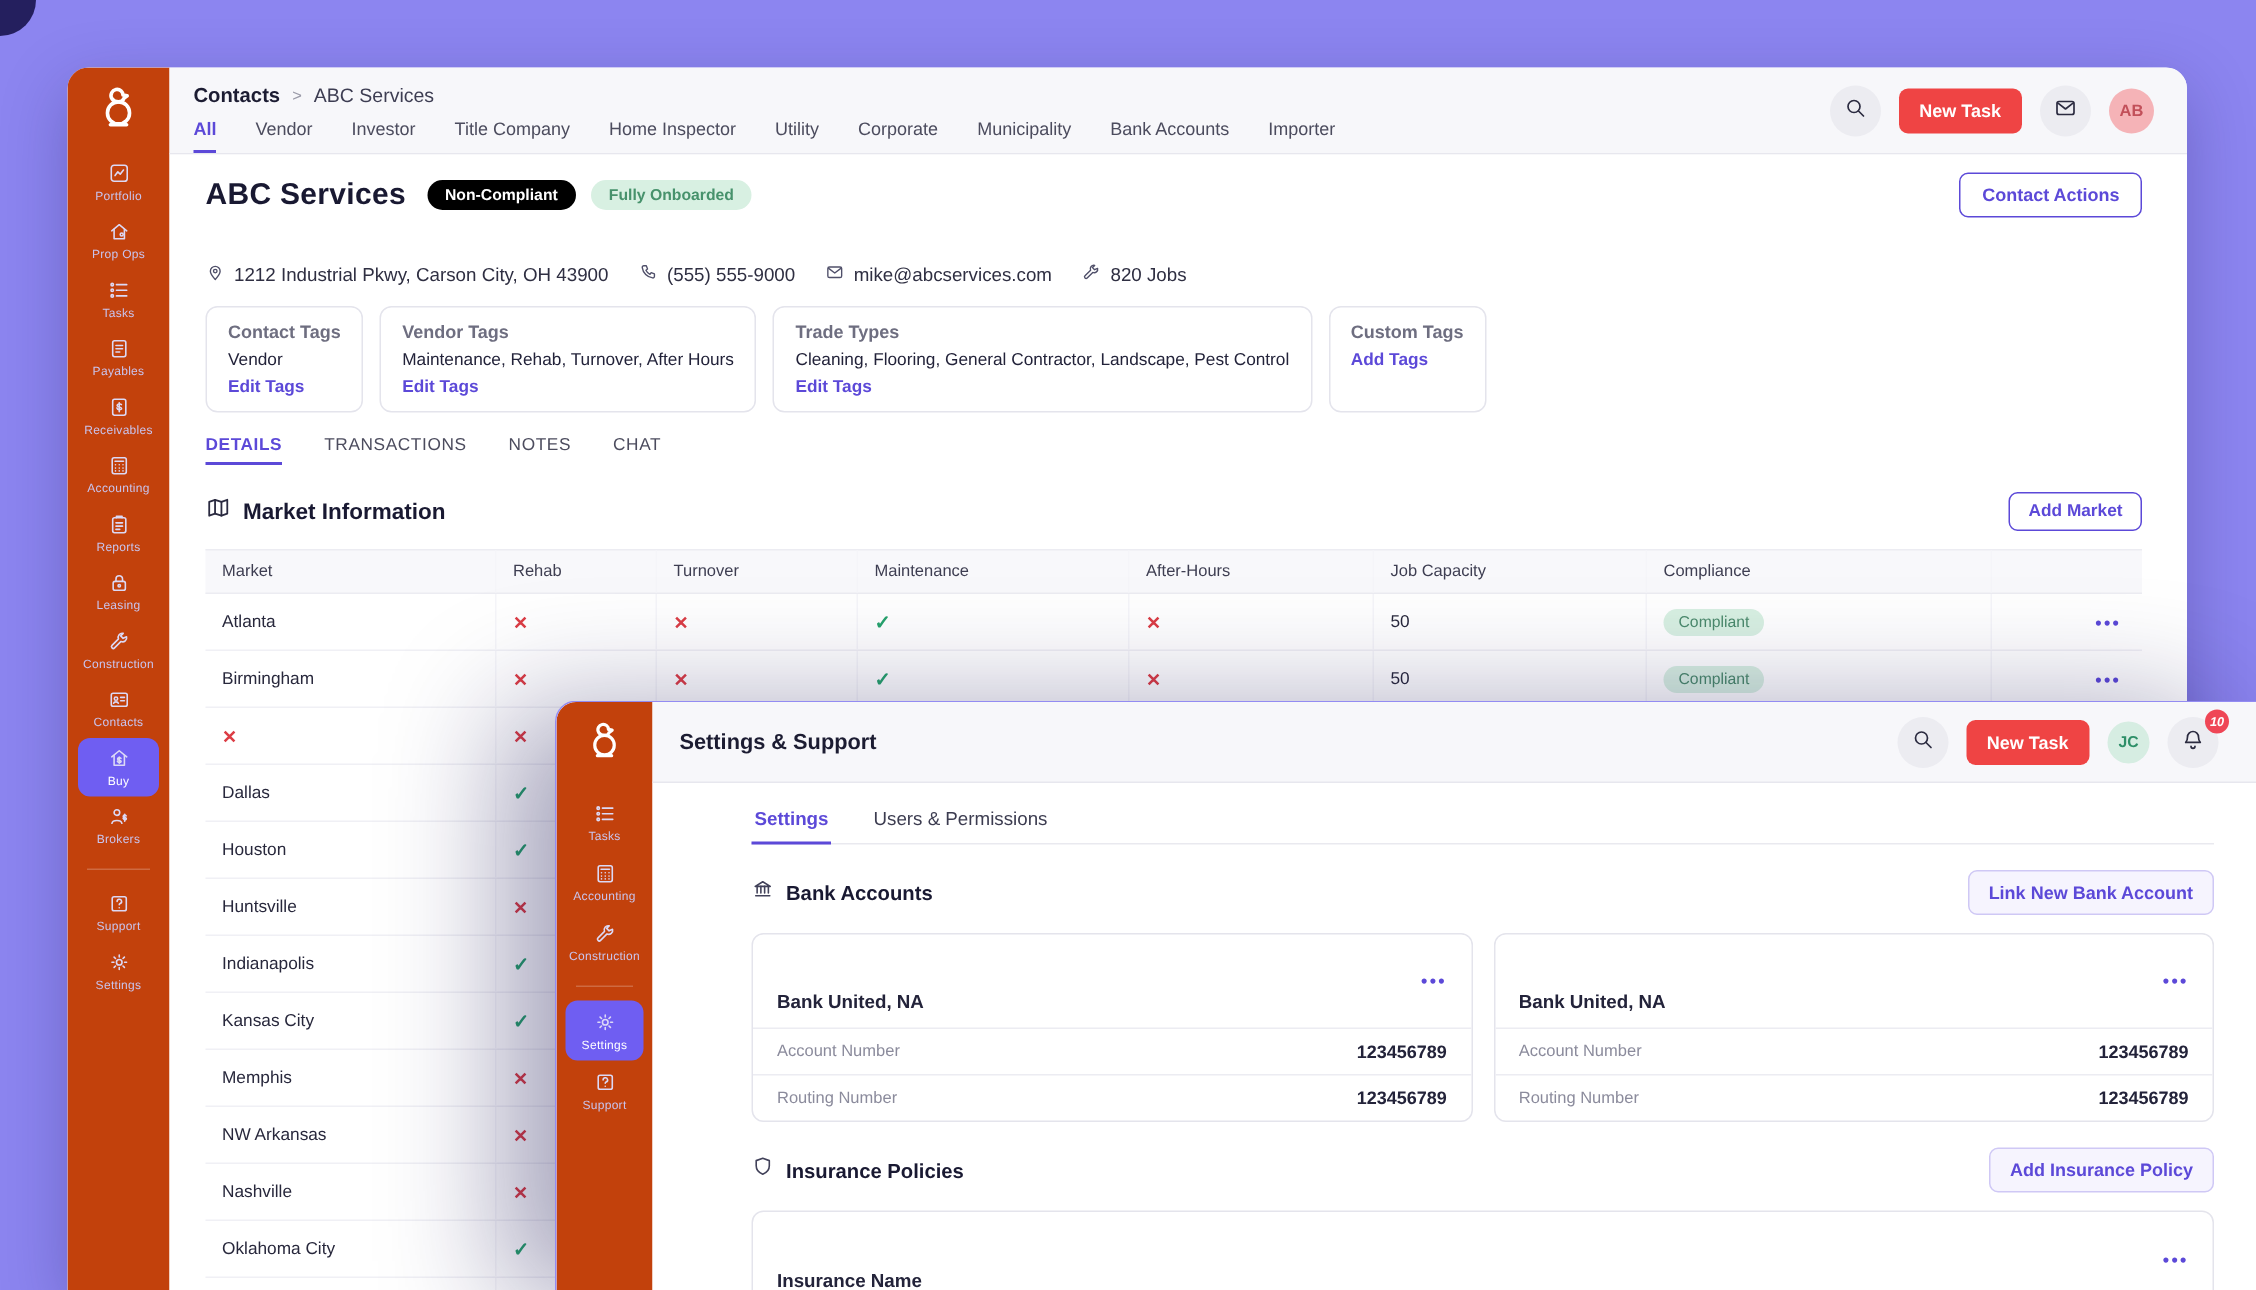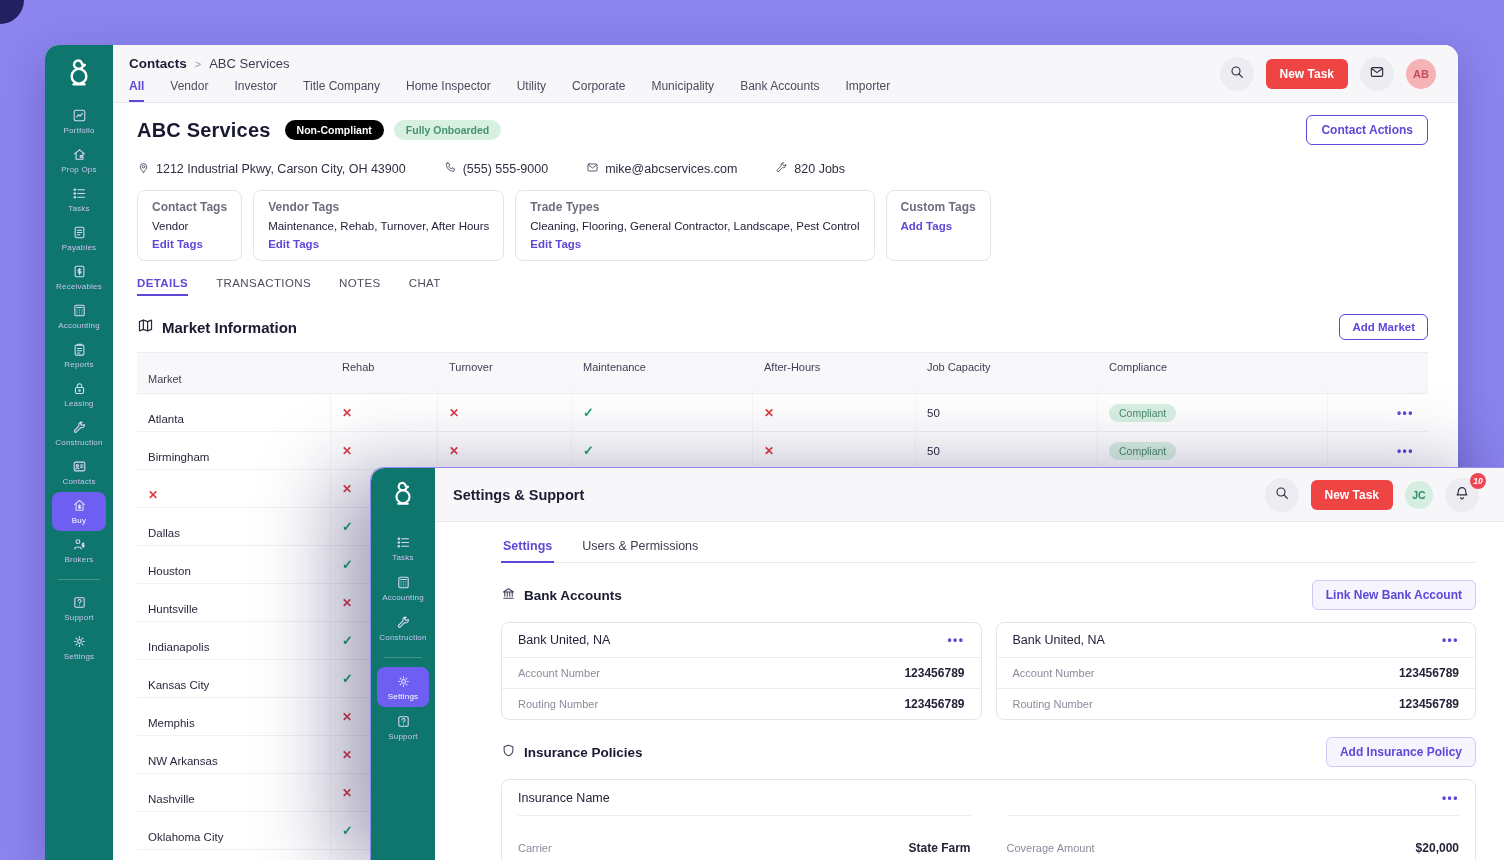--- a/index.html
+++ b/index.html
@@ -16,21 +16,21 @@
 
   
   .window { background:#fff; display:flex; overflow:hidden; position:absolute; }
   .main-window { left:45px; top:45px; width:1413px; height:815px;
     border-radius:14px 14px 0 0; box-shadow:0 14px 44px rgba(28,20,90,.28); z-index:1; }
   .overlay-window { left:370px; top:467px; width:1135px; height:394px;
     border-top-left-radius:14px; border:1px solid #938bf2; border-right:none; border-bottom:none;
     box-shadow:-34px 6px 80px rgba(22,15,80,.38); z-index:10; }
 
   
-  .sidebar { width:68px; flex-shrink:0; background:#0f766e; display:flex; flex-direction:column; }
+  .sidebar { width:68px; flex-shrink:0; background:#c2410c; display:flex; flex-direction:column; }
   .overlay-window .sidebar { width:64px; border-top-left-radius:13px; }
   .logo-box { height:57px; display:flex; align-items:center; justify-content:center; color:#fff; }
   .overlay-window .logo-box { height:54px; }
   .logo-box svg { width:34px; height:34px; }
   .overlay-window .logo-box svg { width:30px; height:30px; }
   .nav-item { height:39px; margin:0 7px; border-radius:8px; display:flex; flex-direction:column;
     align-items:center; justify-content:center; gap:3px; cursor:pointer; color:#dcd9f6; }
   .overlay-window .nav-item { height:40px; margin:0 6px; }
   .nav-item .icon svg { width:15px; height:15px; display:block; }
   .nav-label { font-size:8px; color:#c9c4ee; letter-spacing:.2px; }
@@ -71,21 +71,21 @@
   
   .content { flex:1; overflow:hidden; padding:12px 30px 0 24px; background:#fff; }
   .title-row { display:flex; align-items:center; gap:14px; }
   .contact-name { font-size:20px; font-weight:700; color:#191932; letter-spacing:.2px; }
   .badge { font-size:10.5px; font-weight:700; padding:4px 12px; border-radius:12px; }
   .badge-red { background:#000000; color:#fff; }
   .badge-green { background:#d8f0e2; color:#47926c; }
   .btn-outline { background:#fff; border:1px solid #5c49d8; color:#5c49d8; border-radius:6px;
     font-size:12px; font-weight:700; padding:7px 14px; cursor:pointer; font-family:inherit; }
   .ml-auto { margin-left:auto; }
-  .info-row { display:flex; gap:38px; margin-top:16px; align-items:flex-end; }
+  .info-row { display:flex; gap:20px; margin-top:30px; align-items:flex-end; }
   .info-item { display:flex; gap:6px; align-items:center; font-size:12.5px; color:#2f2f42; }
   .info-item svg { width:13px; height:13px; color:#50506a; flex-shrink:0; }
   .tags-row { display:flex; gap:11px; margin-top:13px; align-items:stretch; }
   .tag-card { border:1px solid #e4e4ec; border-radius:8px; padding:9px 14px 8px; background:#fff; }
   .tag-title { font-size:12px; color:#6e6e80;font-weight:bold; }
   .tag-value { font-size:11.5px; color:#23233a; margin-top:6px; }
   .tag-action { font-size:11.5px; color:#5c49d8; font-weight:700; margin-top:6px;
     display:inline-block; cursor:pointer; }
   .detail-tabs { display:flex; gap:28px; margin-top:16px; }
   .dtab { font-size:11.5px; letter-spacing:.4px; color:#4c4c5e; padding-bottom:5px; cursor:pointer; }
@@ -97,21 +97,21 @@
     font-size:11.5px; font-weight:700; padding:6px 12px; cursor:pointer; font-family:inherit; }
 
   
   .mtable { margin-top:12px; }
   .mrow { display:grid; grid-template-columns:193px 107px 134px 181px 163px 182px 230px 101px; }
   .mhead { background:#f8f8fb; border-top:1px solid #ececf2; border-bottom:1px solid #ececf2; }
   .mhead .mcell { font-size:11px; color:#3e3e52; padding:8px 0 8px 11px; font-weight:400; }
   .mbody .mrow { border-bottom:1px solid #f0f0f5; height:38px; align-items:center; }
   .mcell { padding-left:11px; font-size:11.5px; color:#28283c; border-left:1px solid #f5f5f9;
     min-width:0; white-space:nowrap; overflow:hidden; }
-  .mcell:first-child { border-left:none;margin-top:12px; }
+  .mcell:first-child { border-left:none; }
   .mbody .mcell { display:flex; align-items:center; height:100%; }
   .mark-x { color:#dc3d45; font-weight:700; font-size:12px; }
   .mark-check { color:#27a36d; font-weight:700; font-size:13px; }
   .pill { background:#d8f0e2; color:#4b8a6c; font-size:10.5px; padding:3px 10px;
     border-radius:10px; display:inline-block; }
   .dots { color:#5c49d8; font-weight:700; letter-spacing:1.5px; font-size:12px;
     justify-content:flex-end; padding-right:14px; cursor:pointer; }
 
   
   .overlay-content { flex:1; overflow:hidden; padding:12px 29px 0 66px; background:#fff; }
@@ -120,21 +120,21 @@
   .stab.active { color:#5c49d8; font-weight:700; border-bottom:2px solid #5c49d8; margin-bottom:-1px; }
   .sec-head { display:flex; align-items:center; gap:8px; margin-top:17px; }
   .sec-head svg { width:15px; height:15px; color:#42425a; }
   .sec-title { font-size:13.5px; font-weight:700; color:#191932; }
   .btn-soft { background:#f6f4fe; border:1px solid #cfc8f5; color:#5c49d8; border-radius:6px;
     font-size:12px; font-weight:700; padding:7px 13px; cursor:pointer; font-family:inherit; }
   .cards-grid { display:grid; grid-template-columns:1fr 1fr; gap:14px; margin-top:12px; }
   .card { border:1px solid #e4e4ec; border-radius:8px; background:#fff; overflow:hidden; }
   .card-head { display:flex; align-items:center; justify-content:space-between;
     padding:10px 16px; border-bottom:1px solid #ececf2; }
-  .card-name { font-size:12.5px; font-weight:400; color:#23233a; }
+  .card-name { font-size:12.5px; font-weight:700; color:#23233a;margin-top:28px; }
   .card-dots { color:#5c49d8; font-weight:700; letter-spacing:1.5px; font-size:12px; cursor:pointer; }
   .field-row { display:flex; justify-content:space-between; align-items:center; padding:8px 16px; }
   .fields .field-row + .field-row { border-top:1px solid #ececf2; }
   .field-label { font-size:11px; color:#8b8b9c; }
   .field-value { font-size:12px; font-weight:700; color:#23233a; }
   .insurance-card { margin-top:12px; border:1px solid #e4e4ec; border-radius:8px; background:#fff; overflow:hidden; }
   .ins-head { display:flex; align-items:center; justify-content:space-between; padding:11px 16px 10px; }
   .ins-grid { display:grid; grid-template-columns:1fr 1fr; column-gap:36px; padding:0 16px; }
   .ins-grid .field-row { border-top:1px solid #ececf2; padding:25px 0; }
 </style>

